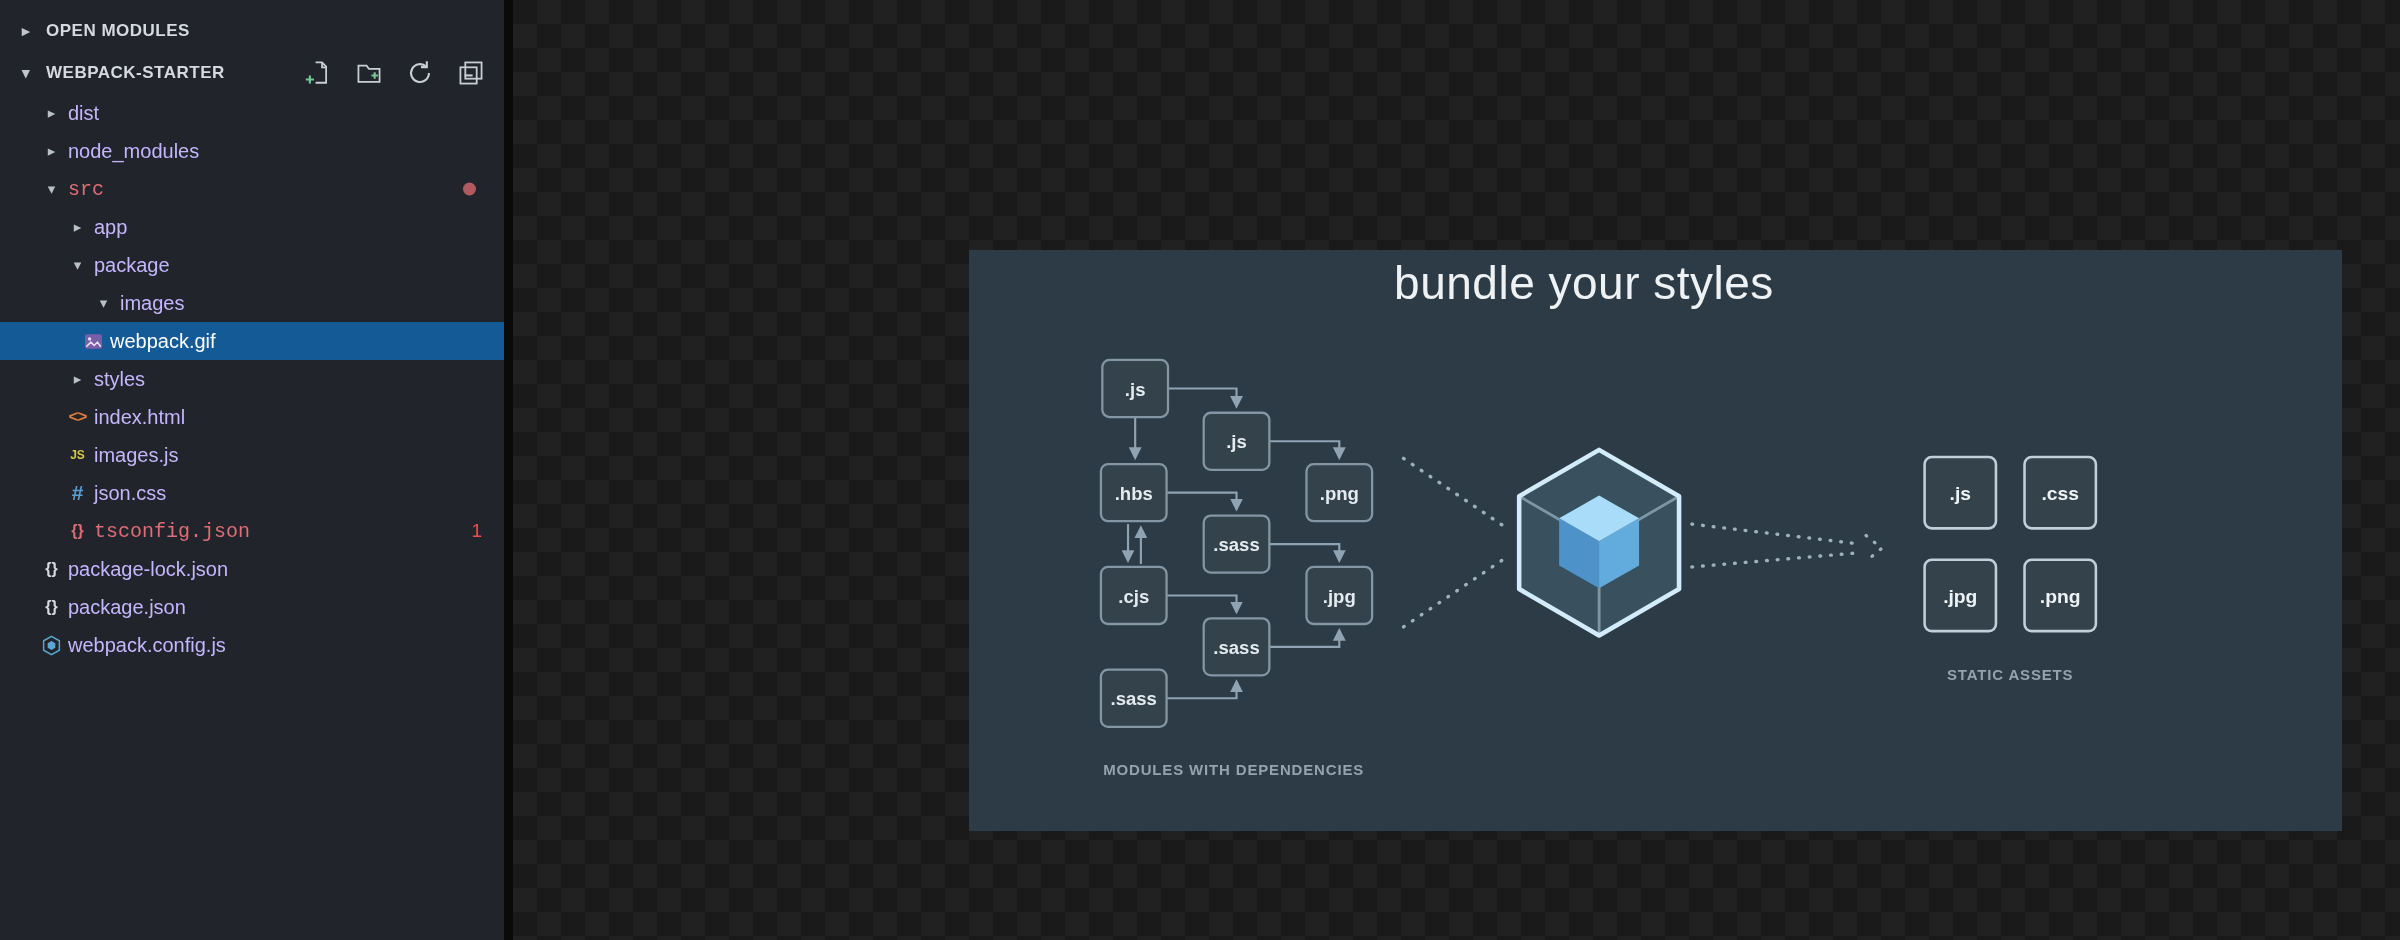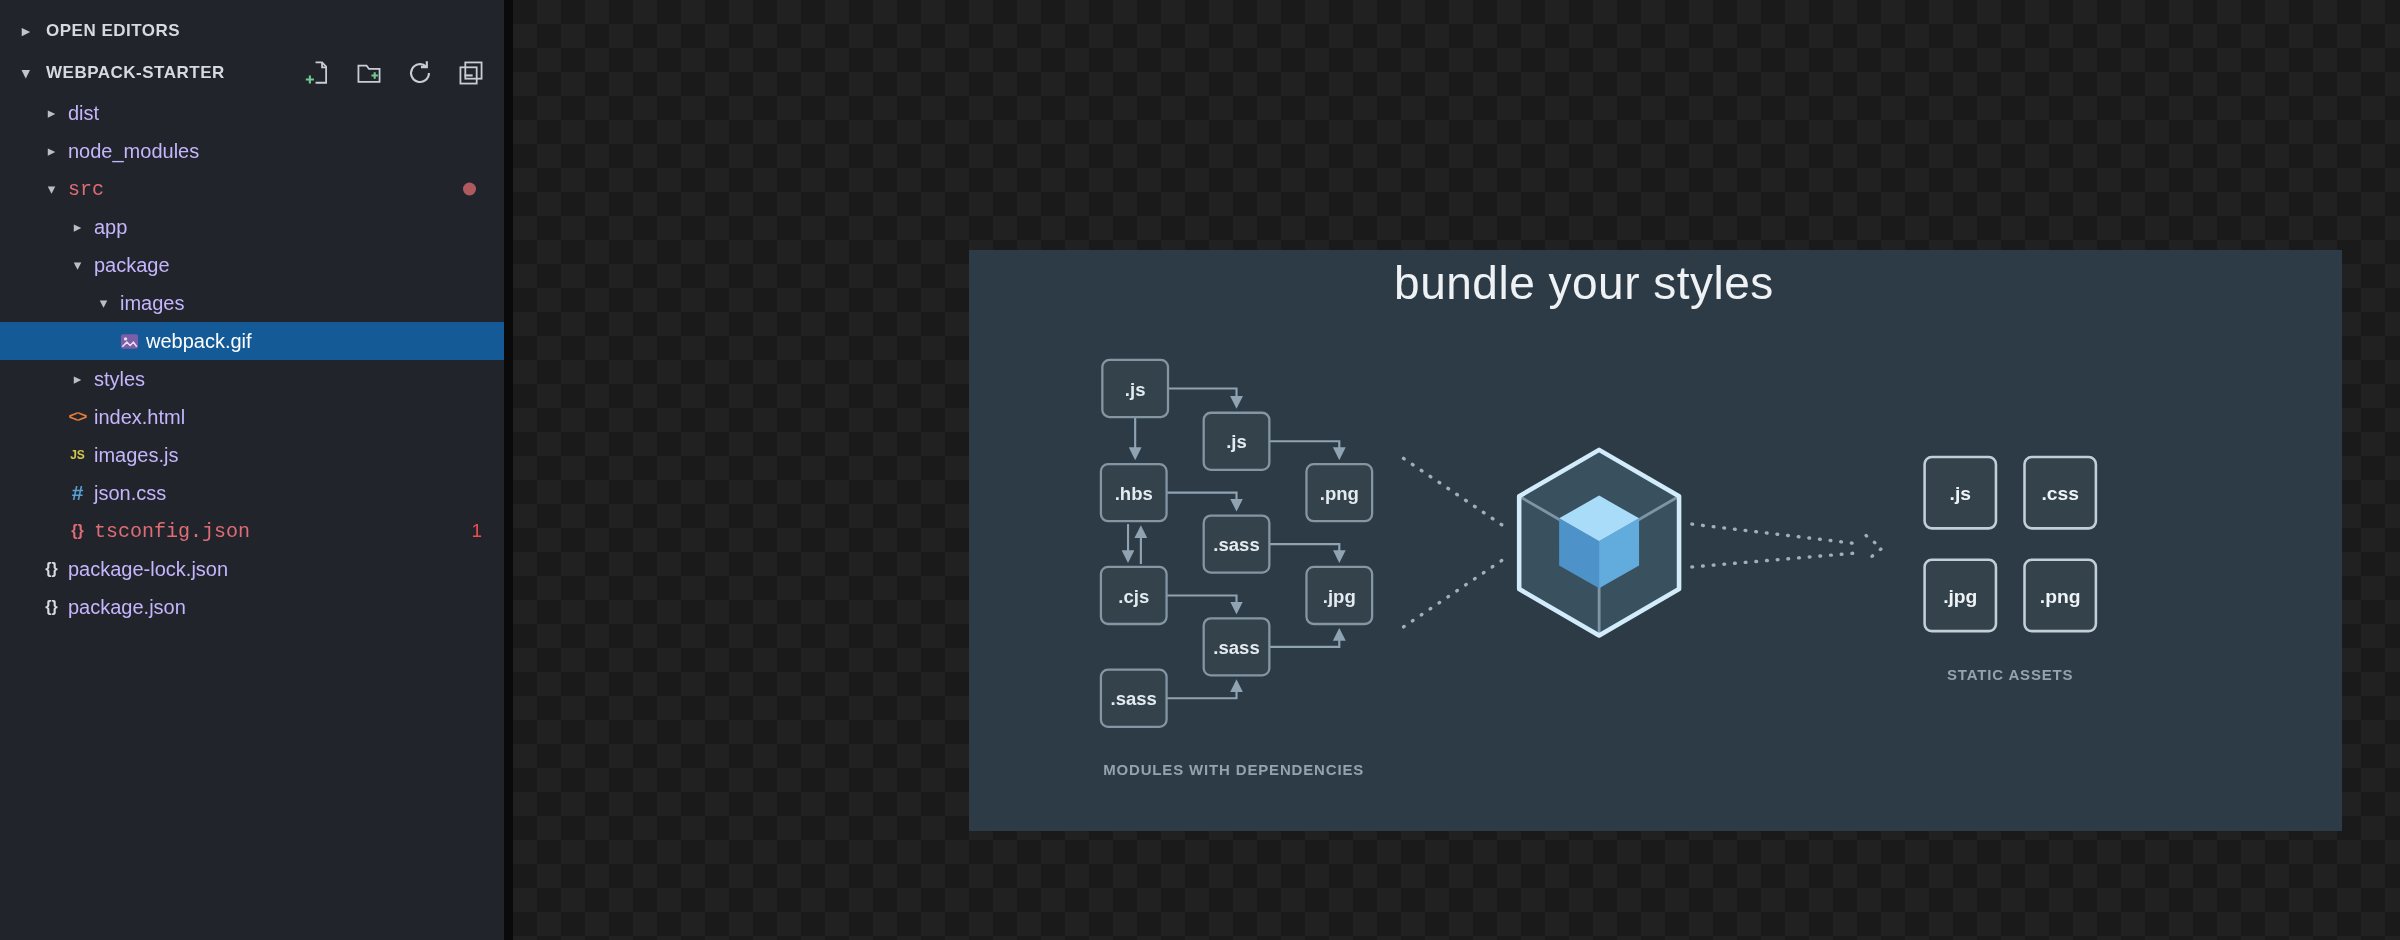--- a/index.html
+++ b/index.html
@@ -32,21 +32,21 @@
     font-size:20px; position:relative; white-space:nowrap; cursor:pointer;
   }
   .slot {
     width:27px; flex:none; display:flex; align-items:center; justify-content:center;
     font-size:15px; color:#b9bfc7;
   }
   .slot svg { width:21px; height:21px; }
   .lvl1 { padding-left:38px; }
   .lvl2 { padding-left:64px; }
   .lvl3 { padding-left:90px; }
-  .lvl4 { padding-left:116px; }
+  .lvl4 { padding-left:80px; }
   .lbl { margin-left:3px; color:#c4b5fd; }
   .row.selected { background:#135a96; }
   .row.selected .lbl { color:#ffffff; }
   .row.red .lbl { color:#e06c75;font-family:Liberation Mono, monospace; }
 
   .ic-html  { color:#e07b39; font-weight:bold; font-size:17px; letter-spacing:-1px; }
   .ic-js    { color:#d3c64b; font-weight:bold; font-size:12px; }
   .ic-css   { color:#5a9fd4; font-weight:bold; font-size:21px; }
   .ic-braces{ color:#d8dce2; font-weight:bold; font-size:16px; }
   .ic-braces.err { color:#e06c75; }
@@ -81,21 +81,21 @@
 </style>
 </head>
 <body>
 
 <div class="app">
 
   <aside class="sidebar">
 
     <div class="sec">
       <span class="chev">▸</span>
-      <span>OPEN EDITORS</span>
+      <span>OPEN MODULES</span>
     </div>
 
     <div class="sec">
       <span class="chev">▾</span>
       <span>WEBPACK-STARTER</span>
       <span class="actions">
         <span class="action">
           <svg viewBox="0 0 16 16">
               <path d="M6.5 1.5h4l2.5 2.5v10h-6.5" fill="none" stroke="#c9ced6" stroke-width="1.1"></path>
               <path d="M10.5 1.5v3h3" fill="none" stroke="#c9ced6" stroke-width="1.1"></path>
@@ -195,20 +195,29 @@
     <div class="row lvl1">
       <span class="slot ic-braces">{}</span>
       <span class="lbl">package-lock.json</span>
     </div>
 
     <div class="row lvl1">
       <span class="slot ic-braces">{}</span>
       <span class="lbl">package.json</span>
     </div>
 
+    <div class="row lvl1">
+      <span class="slot">
+        <svg viewBox="0 0 16 16">
+            <path d="M8 1l6 3.4v7.2L8 15l-6-3.4V4.4z" fill="none" stroke="#59a7d4" stroke-width="1.1"></path>
+            <path d="M8 4.6l2.9 1.65v3.5L8 11.4 5.1 9.75v-3.5z" fill="#59a7d4"></path>
+          </svg>
+      </span>
+      <span class="lbl">webpack.config.js</span>
+    </div>
 
   </aside>
 
   <div class="divider"></div>
 
   <main class="preview">
     <div class="gif-image">
       <div class="img-title">bundle your styles</div>
 
       <svg class="diagram" viewBox="0 0 897 407">

